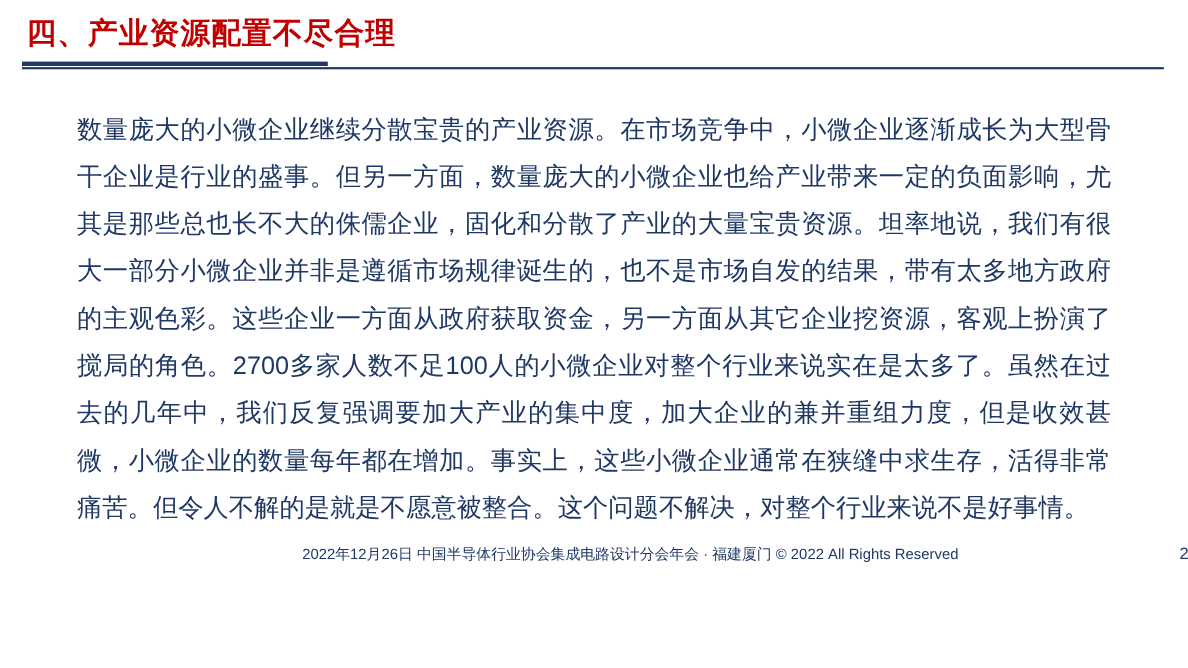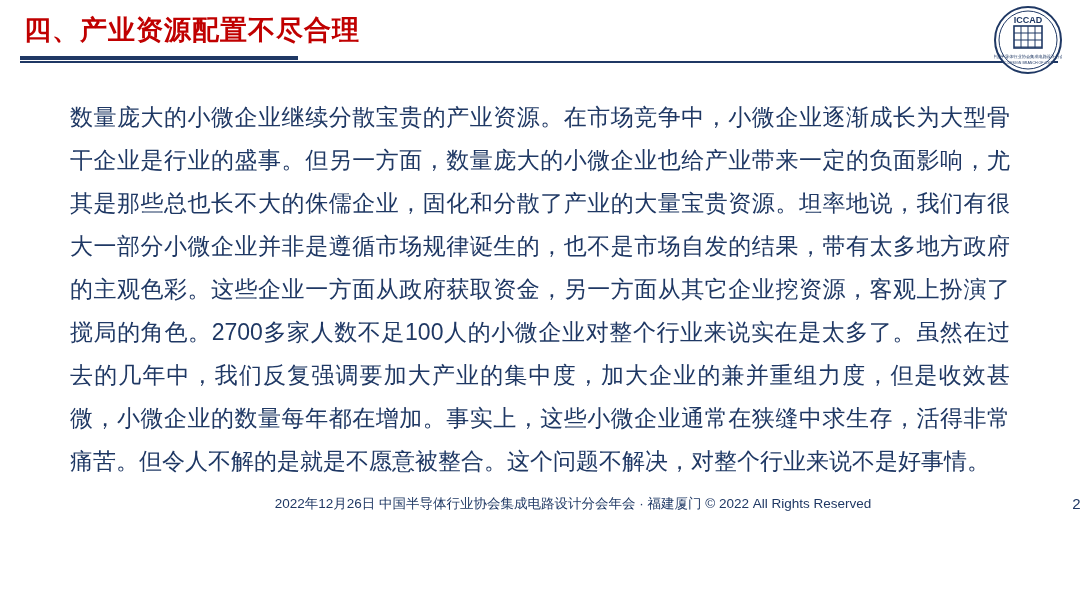--- a/index.html
+++ b/index.html
@@ -113,36 +113,20 @@
 <body>
 
 <div class="slide">
 
   <div class="header">
     <div class="slide-title">四、产业资源配置不尽合理</div>
     <div class="title-rule-thin"></div>
     <div class="title-rule"></div>
   </div>
 
-  <div class="logo">
-    <svg width="68" height="68" viewBox="0 0 68 68" xmlns="http://www.w3.org/2000/svg">
-      <circle cx="34" cy="34" r="33" fill="#ffffff" stroke="#1f3864" stroke-width="2"></circle>
-      <circle cx="34" cy="34" r="29" fill="#ffffff" stroke="#1f3864" stroke-width="1"></circle>
-      <rect x="20" y="20" width="28" height="22" fill="none" stroke="#1f3864" stroke-width="1.6"></rect>
-      <line x1="20" y1="27" x2="48" y2="27" stroke="#1f3864" stroke-width="1"></line>
-      <line x1="20" y1="34" x2="48" y2="34" stroke="#1f3864" stroke-width="1"></line>
-      <line x1="20" y1="41" x2="48" y2="41" stroke="#1f3864" stroke-width="1"></line>
-      <line x1="27" y1="20" x2="27" y2="42" stroke="#1f3864" stroke-width="1"></line>
-      <line x1="34" y1="20" x2="34" y2="42" stroke="#1f3864" stroke-width="1"></line>
-      <line x1="41" y1="20" x2="41" y2="42" stroke="#1f3864" stroke-width="1"></line>
-      <text x="34" y="17" font-family="Liberation Sans, sans-serif" font-size="9" font-weight="bold" fill="#1f3864" text-anchor="middle">ICCAD</text>
-      <text x="34" y="52" font-family="Liberation Sans, sans-serif" font-size="4.2" fill="#1f3864" text-anchor="middle">中国半导体行业协会集成电路设计分会</text>
-      <text x="34" y="58" font-family="Liberation Sans, sans-serif" font-size="3.6" fill="#1f3864" text-anchor="middle">IC DESIGN BRANCH OF CSIA</text>
-    </svg>
-  </div>
 
   <div class="body-text">数量庞大的小微企业继续分散宝贵的产业资源。在市场竞争中，小微企业逐渐成长为大型骨干企业是行业的盛事。但另一方面，数量庞大的小微企业也给产业带来一定的负面影响，尤其是那些总也长不大的侏儒企业，固化和分散了产业的大量宝贵资源。坦率地说，我们有很大一部分小微企业并非是遵循市场规律诞生的，也不是市场自发的结果，带有太多地方政府的主观色彩。这些企业一方面从政府获取资金，另一方面从其它企业挖资源，客观上扮演了搅局的角色。2700多家人数不足100人的小微企业对整个行业来说实在是太多了。虽然在过去的几年中，我们反复强调要加大产业的集中度，加大企业的兼并重组力度，但是收效甚微，小微企业的数量每年都在增加。事实上，这些小微企业通常在狭缝中求生存，活得非常痛苦。但令人不解的是就是不愿意被整合。这个问题不解决，对整个行业来说不是好事情。</div>
 
   <div class="footer">
     <div class="footer-text">2022年12月26日 中国半导体行业协会集成电路设计分会年会 · 福建厦门 © 2022 All Rights Reserved</div>
     <div class="page-number">20</div>
   </div>
 
 </div>
 

